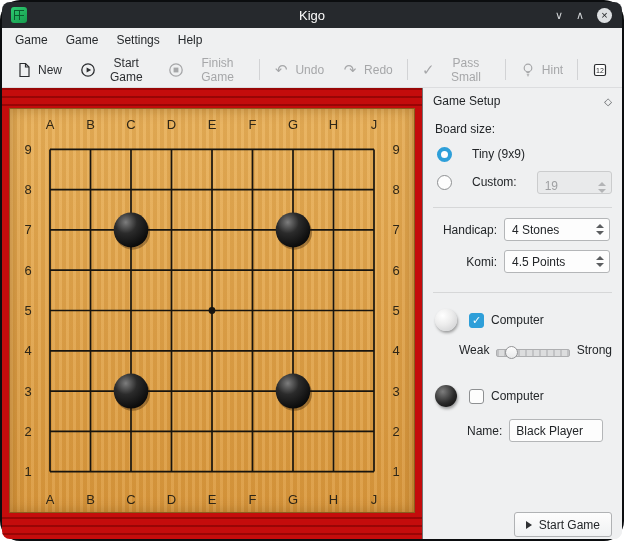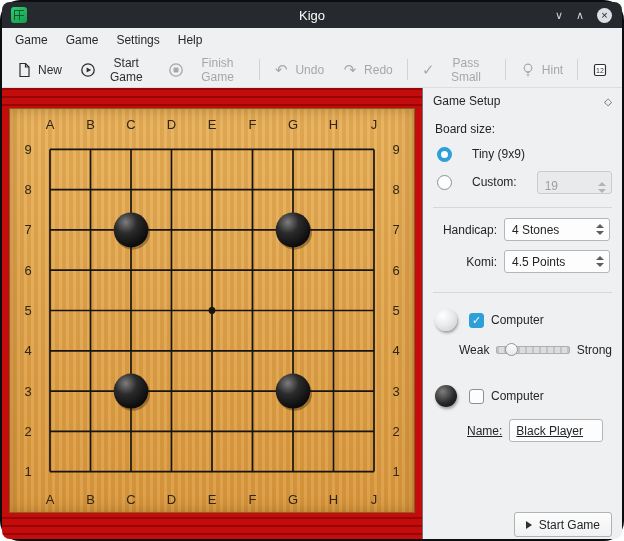--- a/index.html
+++ b/index.html
@@ -74,27 +74,27 @@
 
   .player-row{display:flex;align-items:center;gap:12px;margin:6px 0 0 2px;height:26px;}
   .stone{width:22px;height:22px;border-radius:50%;flex:0 0 auto;box-shadow:1px 2px 3px rgba(0,0,0,.35);}
   .stone.white{background:radial-gradient(circle at 35% 30%,#ffffff 0%,#ececec 45%,#c9cacc 100%);}
   .stone.black{background:radial-gradient(circle at 35% 30%,#7d7d7d 0%,#2b2b2b 55%,#050505 100%);}
   .checkbox{width:15px;height:15px;border-radius:3px;border:1px solid #8e9092;background:#fdfdfd;flex:0 0 auto;
     display:flex;align-items:center;justify-content:center;color:transparent;font-size:11px;line-height:1;}
   .checkbox.checked{background:#2e9fd9;border-color:#2e9fd9;color:#ffffff;}
   .check-row{display:flex;align-items:center;gap:7px;}
 
-  .slider-row{display:flex;align-items:center;gap:7px;margin:10px 0 0 26px;}
+  .slider-row{display:flex;align-items:flex-end;gap:7px;margin:10px 0 0 26px;}
   .slider{position:relative;width:82px;height:8px;border-radius:2px;border:1px solid #aeafb1;
     background:repeating-linear-gradient(90deg,#c2c3c5 0 2px,#dcddde 2px 7px);}
   .slider-handle{position:absolute;top:-4px;width:13px;height:13px;border-radius:50%;
     background:linear-gradient(#fdfdfd,#e8e9ea);border:1px solid #939496;}
 
-  .name-row{display:flex;align-items:center;gap:7px;margin:10px 0 0 34px;text-decoration:underline;}
+  .name-row{display:flex;align-items:center;gap:7px;margin:10px 0 0 34px;}
   .name-input{width:94px;height:23px;border:1px solid #b4b6b8;border-radius:3px;background:#fdfdfd;
     font:12px "Liberation Sans",sans-serif;color:#232629;padding:0 6px;}
 
   .start-row{margin-top:auto;display:flex;justify-content:flex-end;padding:6px 0 2px 0;}
   .start-btn{display:flex;align-items:center;gap:7px;height:25px;padding:0 11px;border:1px solid #b0b2b4;border-radius:3px;
     background:linear-gradient(#fdfdfd,#f0f1f2);font:12px "Liberation Sans",sans-serif;color:#232629;}
   .play-tri{width:0;height:0;border-left:6px solid #2f3133;border-top:4px solid transparent;border-bottom:4px solid transparent;}
 </style>
 </head>
 <body>

